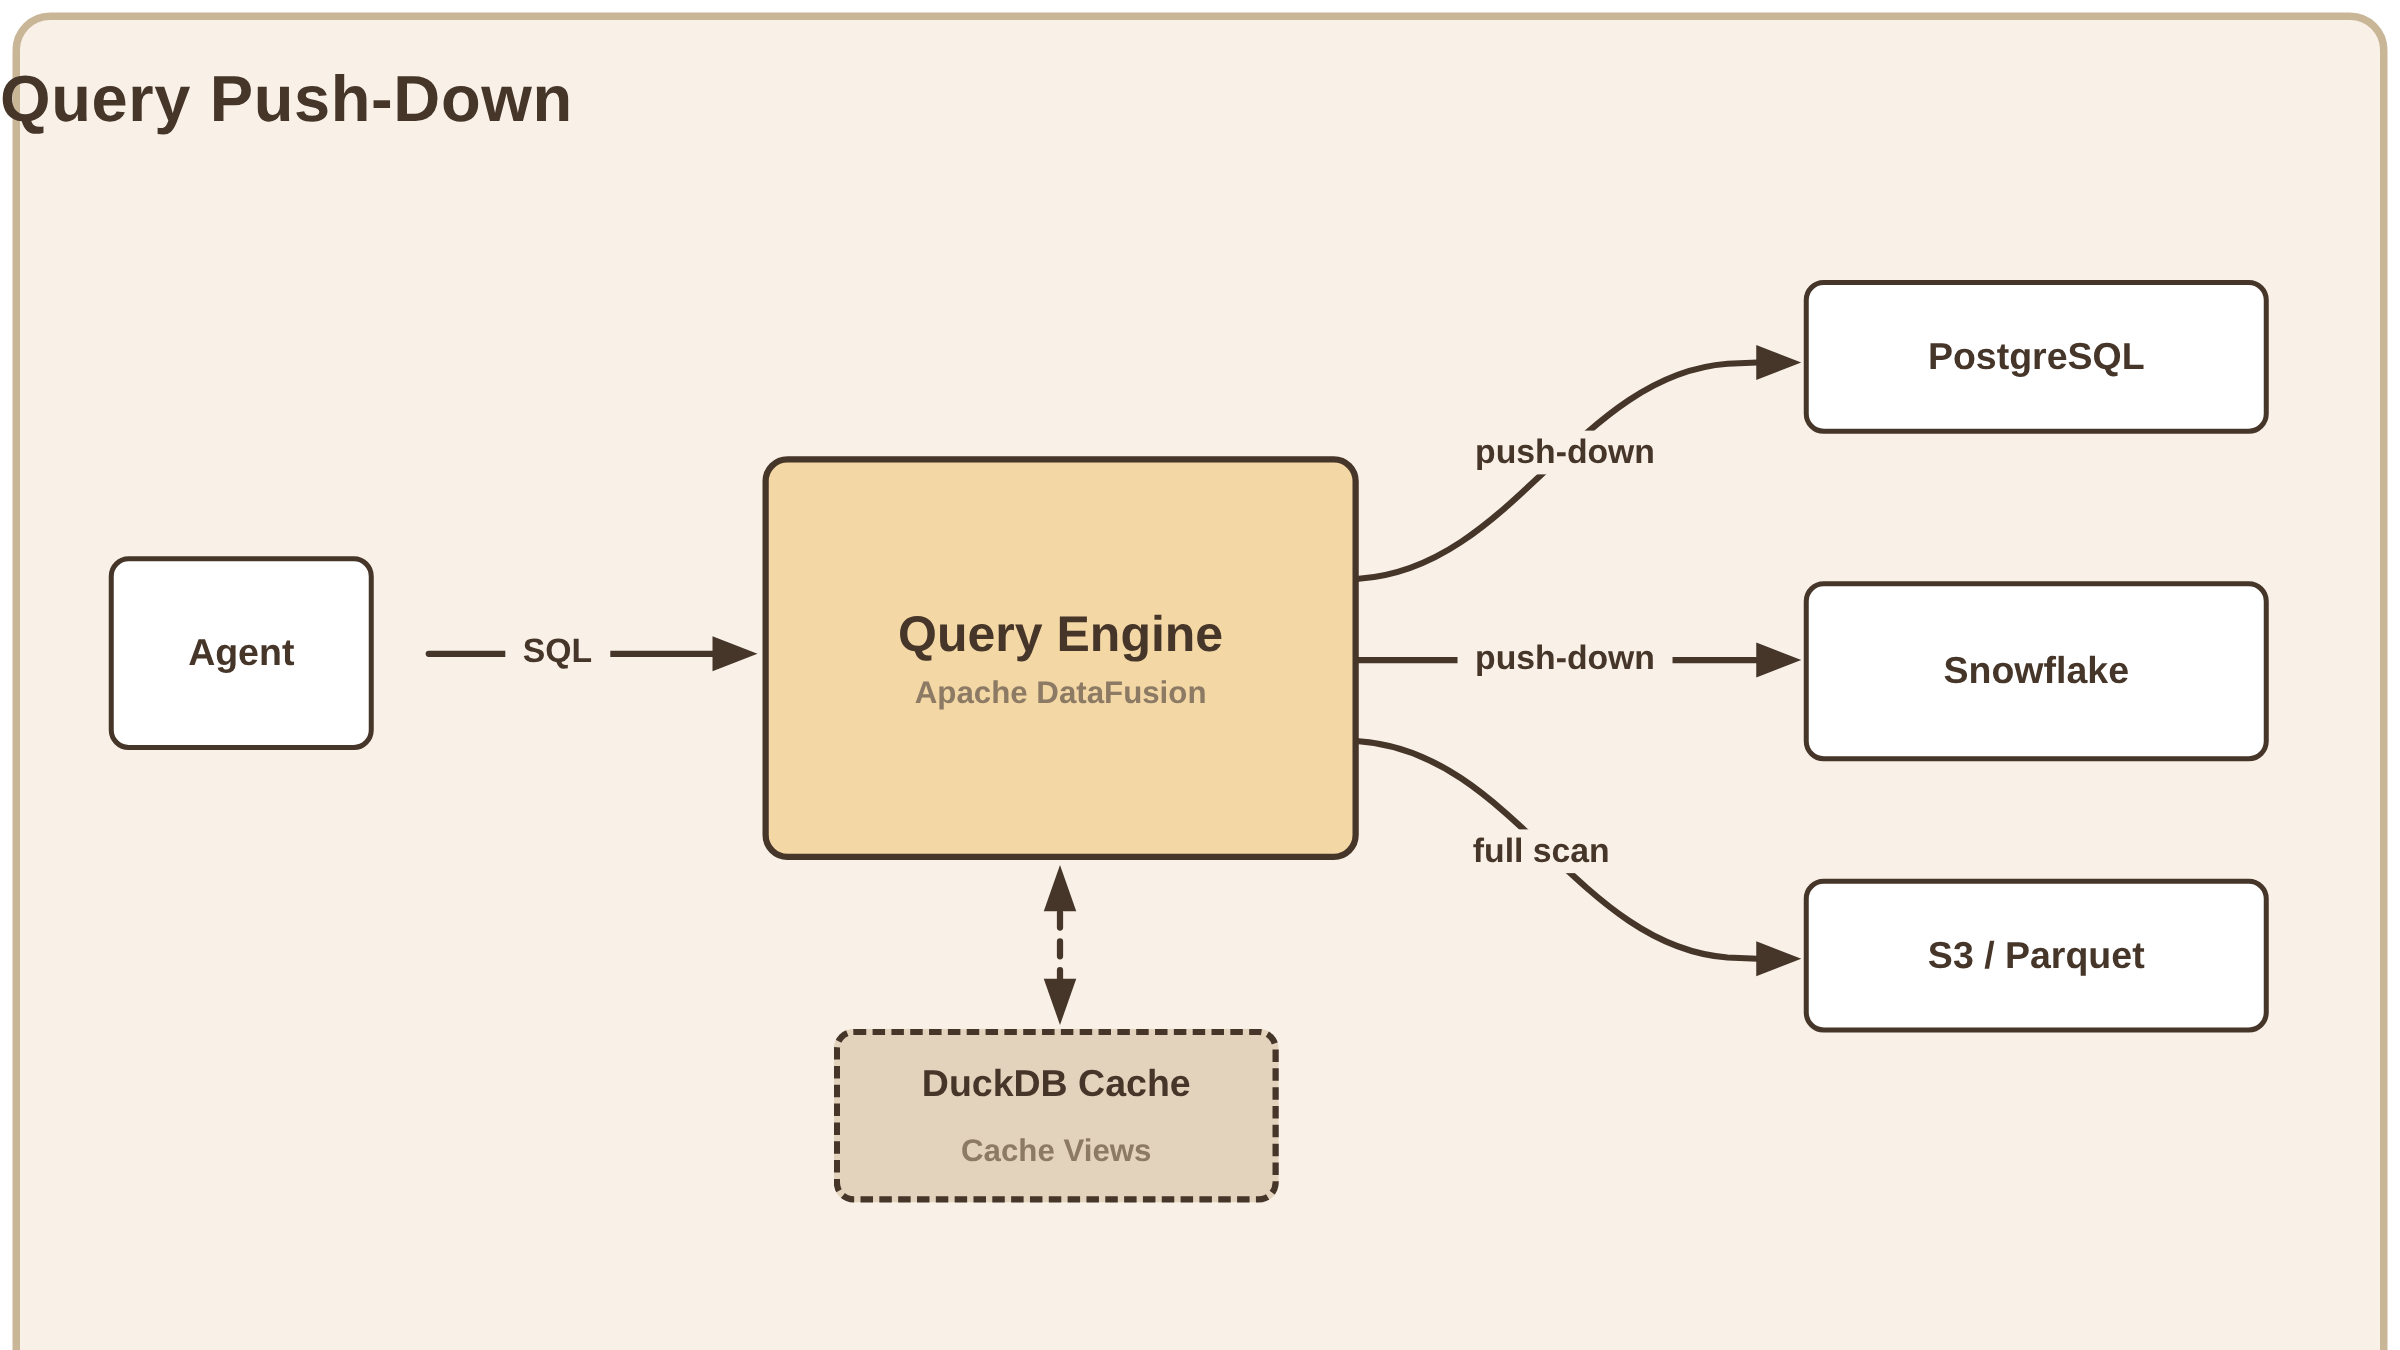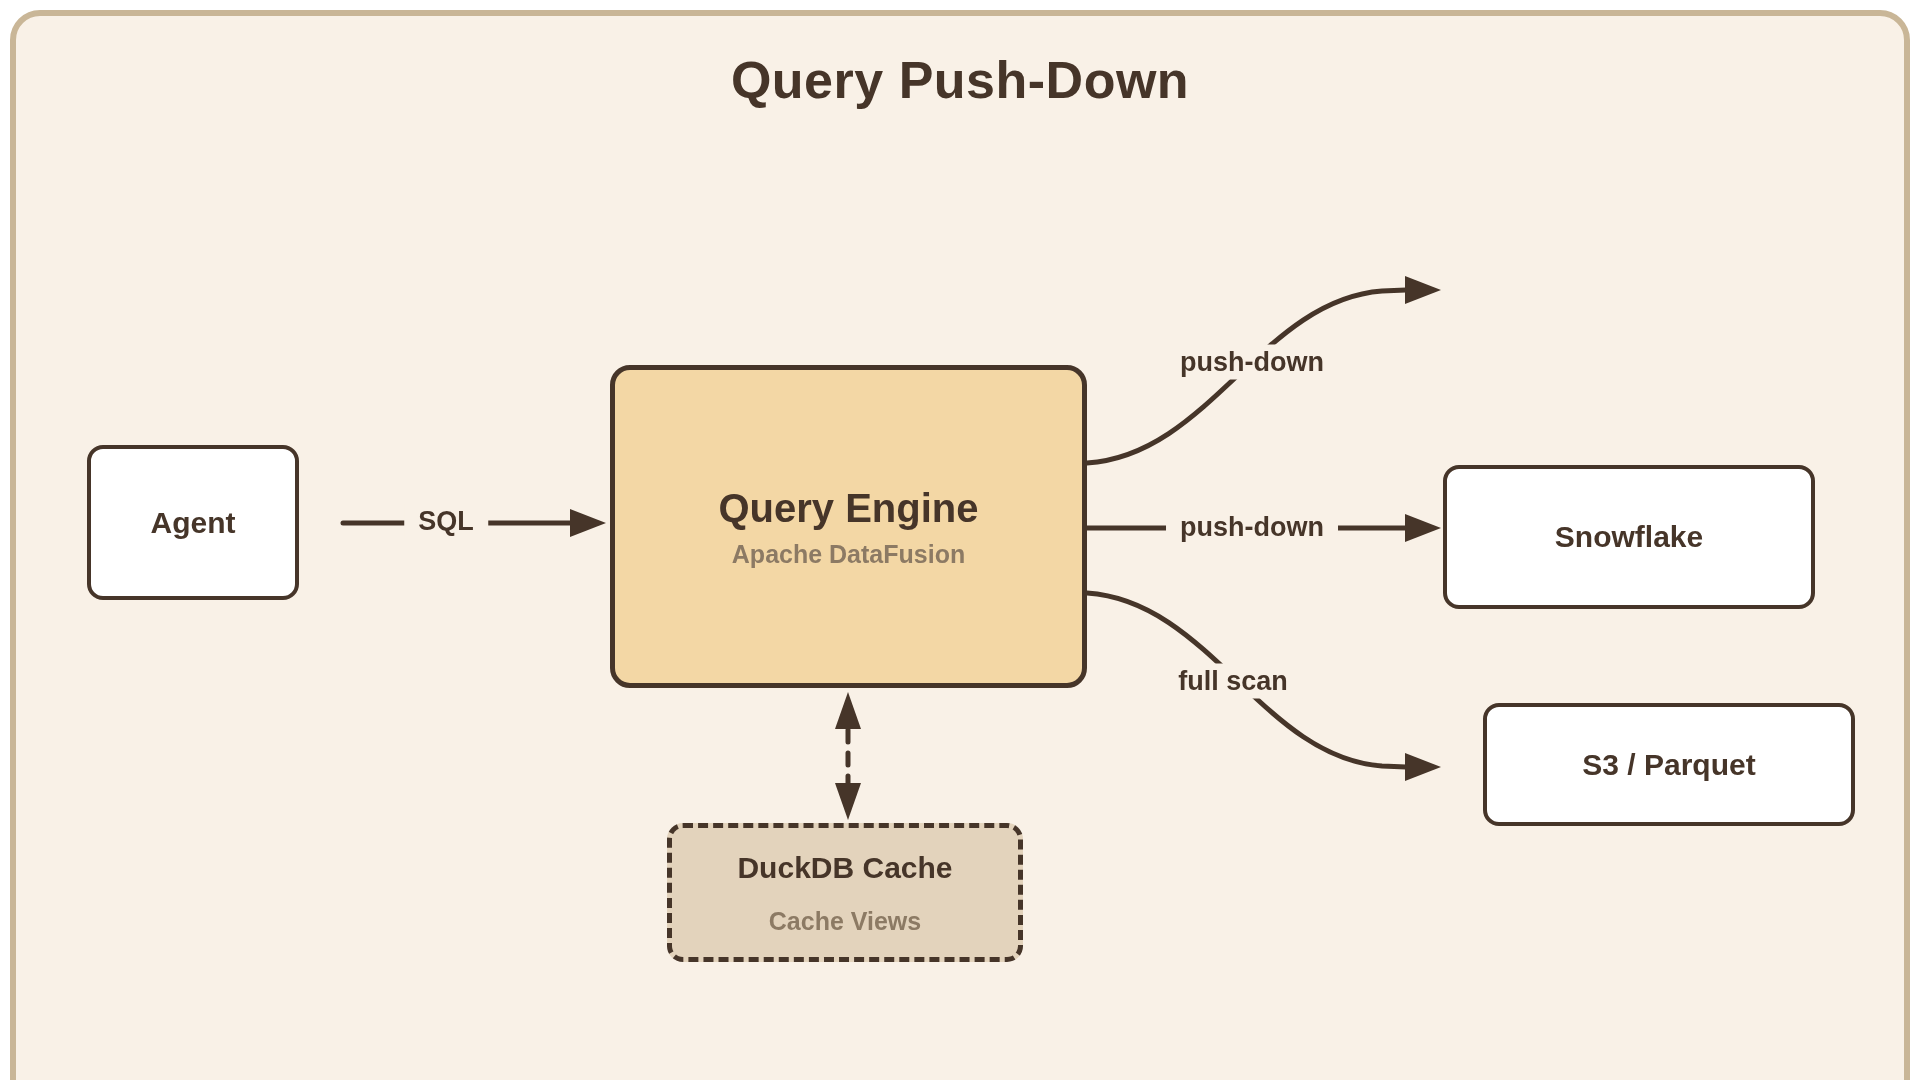--- a/index.html
+++ b/index.html
@@ -9,42 +9,42 @@
     background:#ffffff;
   }
   .frame{
     position:absolute;left:10px;top:10px;right:10px;bottom:-40px;
     background:var(--bg,#f9f1e7);
     border:6px solid var(--frame,#c9b697);
     border-radius:30px;
   }
   .title{
     position:absolute;left:0;top:50px;width:100%;
-    text-align:center;font-size:52px;font-weight:bold;
+    font-size:52px;font-weight:bold;
     color:var(--ink,#463529);letter-spacing:0.5px;
   }
   svg.edges{position:absolute;left:0;top:0;width:1920px;height:1080px;}
   svg.edges path, svg.edges line{fill:none;stroke:var(--ink,#463529);stroke-width:5;stroke-linecap:round;}
   svg.edges polygon{fill:var(--ink,#463529);stroke:none;}
   .node{
     position:absolute;display:flex;flex-direction:column;align-items:center;justify-content:center;
     background:#ffffff;border:4px solid var(--ink,#463529);border-radius:16px;
     color:var(--ink,#463529);box-sizing:border-box;
   }
   .node .label{font-size:30px;font-weight:bold;line-height:1.2;}
   .node .sublabel{font-size:25px;font-weight:bold;color:var(--muted,#8c7a64);margin-top:8px;}
   .node-agent{left:87px;top:445px;width:212px;height:155px;}
   .node-engine{
     left:610px;top:365px;width:477px;height:323px;
     background:var(--engine,#f3d7a5);border-width:5px;border-radius:20px;
   }
   .node-engine .label{font-size:40px;}
   .node-postgresql{left:1443px;top:224px;width:372px;height:123px;}
   .node-snowflake{left:1443px;top:465px;width:372px;height:144px;}
-  .node-s3{left:1443px;top:703px;width:372px;height:123px;margin-left:40px;}
+  .node-s3{left:1443px;top:703px;width:372px;height:123px;}
   .node-cache{
     left:667px;top:823px;width:356px;height:139px;
     background:var(--cache,#e3d3bc);border:5px dashed var(--ink,#463529);gap:16px;
   }
   .node-cache .sublabel{margin-top:5px;}
   .edge-label{
     position:absolute;transform:translate(-50%,-50%);
     background:var(--bg,#f9f1e7);padding:2px 14px;
     font-size:27px;font-weight:bold;color:var(--ink,#463529);white-space:nowrap;
   }
@@ -82,20 +82,23 @@
 
   <div class="node node-agent">
     <div class="label">Agent</div>
   </div>
 
   <div class="node node-engine">
     <div class="label">Query Engine</div>
     <div class="sublabel">Apache DataFusion</div>
   </div>
 
+  <div class="node node-postgresql">
+    <div class="label">PostgreSQL</div>
+  </div>
 
   <div class="node node-snowflake">
     <div class="label">Snowflake</div>
   </div>
 
   <div class="node node-s3">
     <div class="label">S3 / Parquet</div>
   </div>
 
   <div class="node node-cache">

